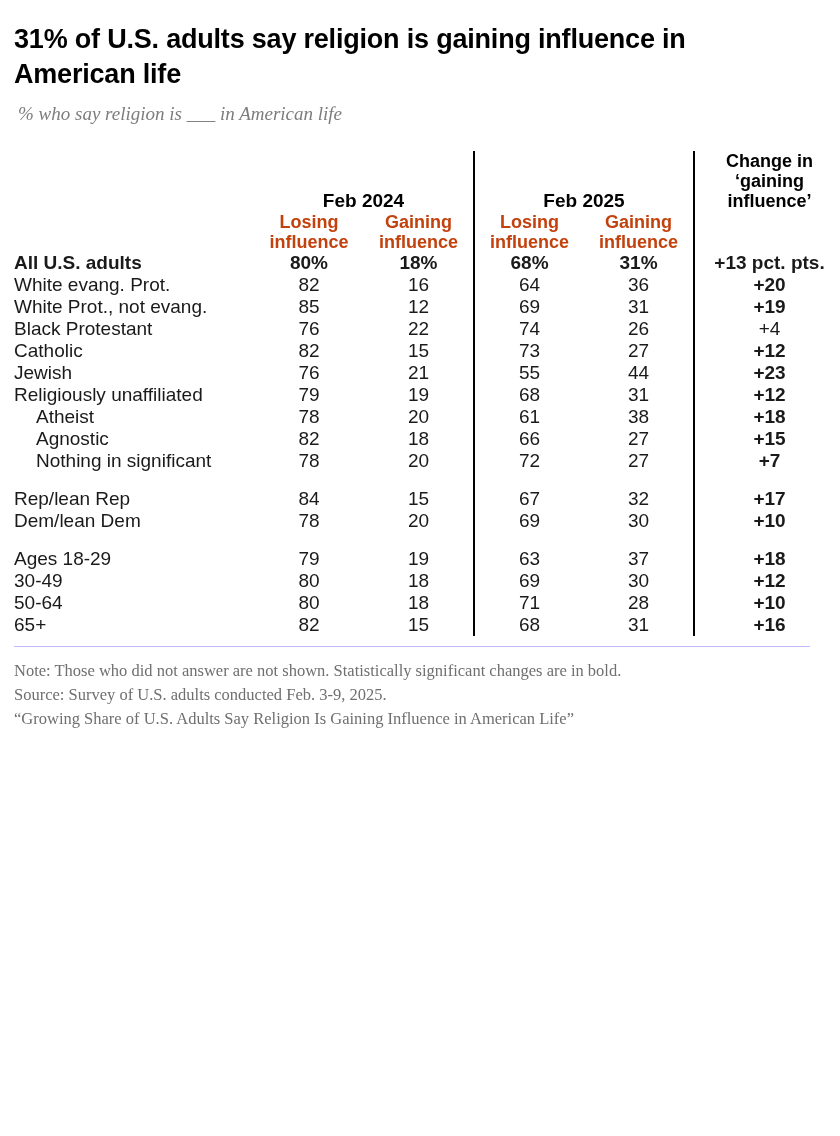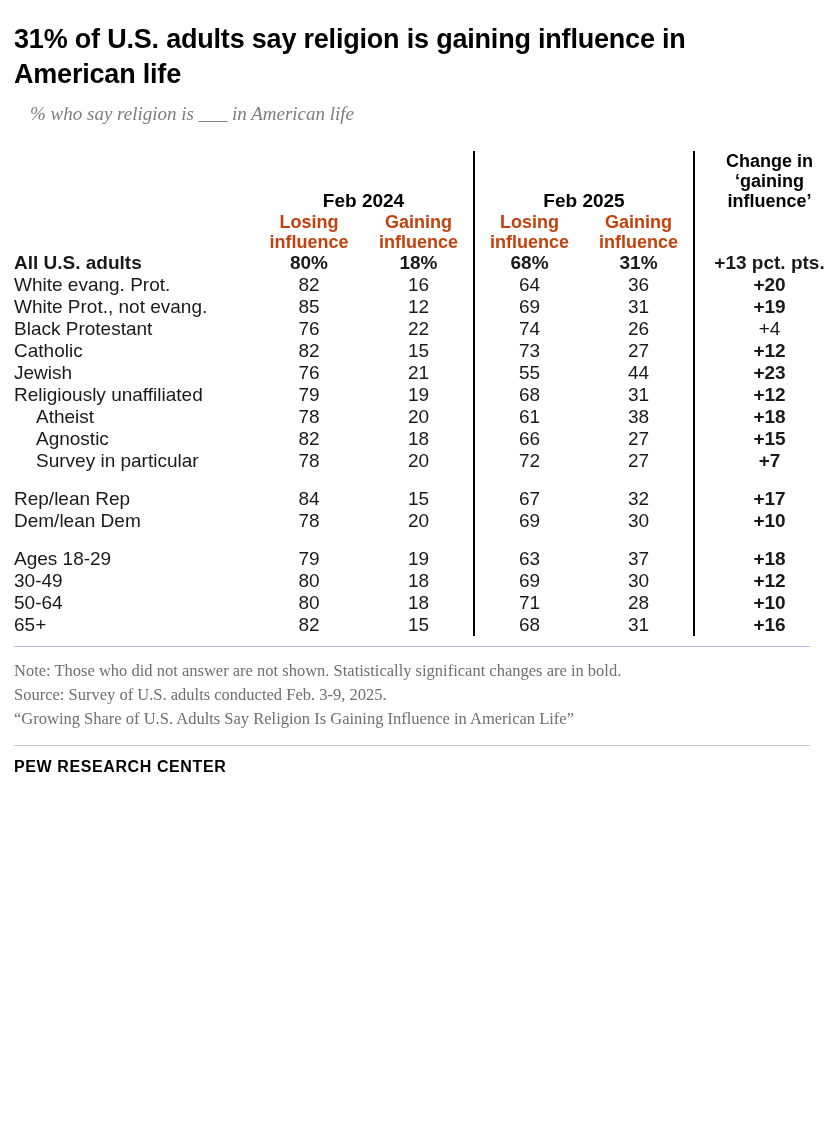--- a/index.html
+++ b/index.html
@@ -27,21 +27,21 @@
     font-weight: bold;
     line-height: 1.28;
     letter-spacing: -0.2px;
     margin: 0 0 12px 0;
     color: #000;
   }
   .subtitle {
     font-size: 19px;
     font-style: italic;
     color: #7d7d7d;
-    margin: 0 0 26px 16px;
+    margin: 0 0 26px 4px;
     font-family: "Liberation Serif", serif;
   }
   table.data {
     width: 100%;
     border-collapse: collapse;
     table-layout: fixed;
   }
   table.data td, table.data th {
     padding: 0;
     vertical-align: bottom;
@@ -234,21 +234,21 @@
         </tr>
         <tr>
           <td class="row-label indent">Agnostic</td>
           <td class="val">82</td>
           <td class="val">18</td>
           <td class="val vline-l">66</td>
           <td class="val">27</td>
           <td class="chg vline-l bold">+15</td>
         </tr>
         <tr>
-          <td class="row-label indent">Survey in particular</td>
+          <td class="row-label indent">Nothing in significant</td>
           <td class="val">78</td>
           <td class="val">20</td>
           <td class="val vline-l">72</td>
           <td class="val">27</td>
           <td class="chg vline-l bold">+7</td>
         </tr>
         <tr class="spacer">
           <td></td>
           <td></td>
           <td></td>
@@ -313,15 +313,14 @@
           <td class="chg vline-l bold">+16</td>
         </tr>
       </tbody>
   </table>
 
   <div class="footer">
     <div class="note">Note: Those who did not answer are not shown. Statistically significant changes are in bold.</div>
     <div class="note">Source: Survey of U.S. adults conducted Feb. 3-9, 2025.</div>
     <div class="note">“Growing Share of U.S. Adults Say Religion Is Gaining Influence in American Life”</div>
   </div>
-  <div class="brand">PEW RESEARCH CENTER</div>
 
 </div>
 
 </body></html>

